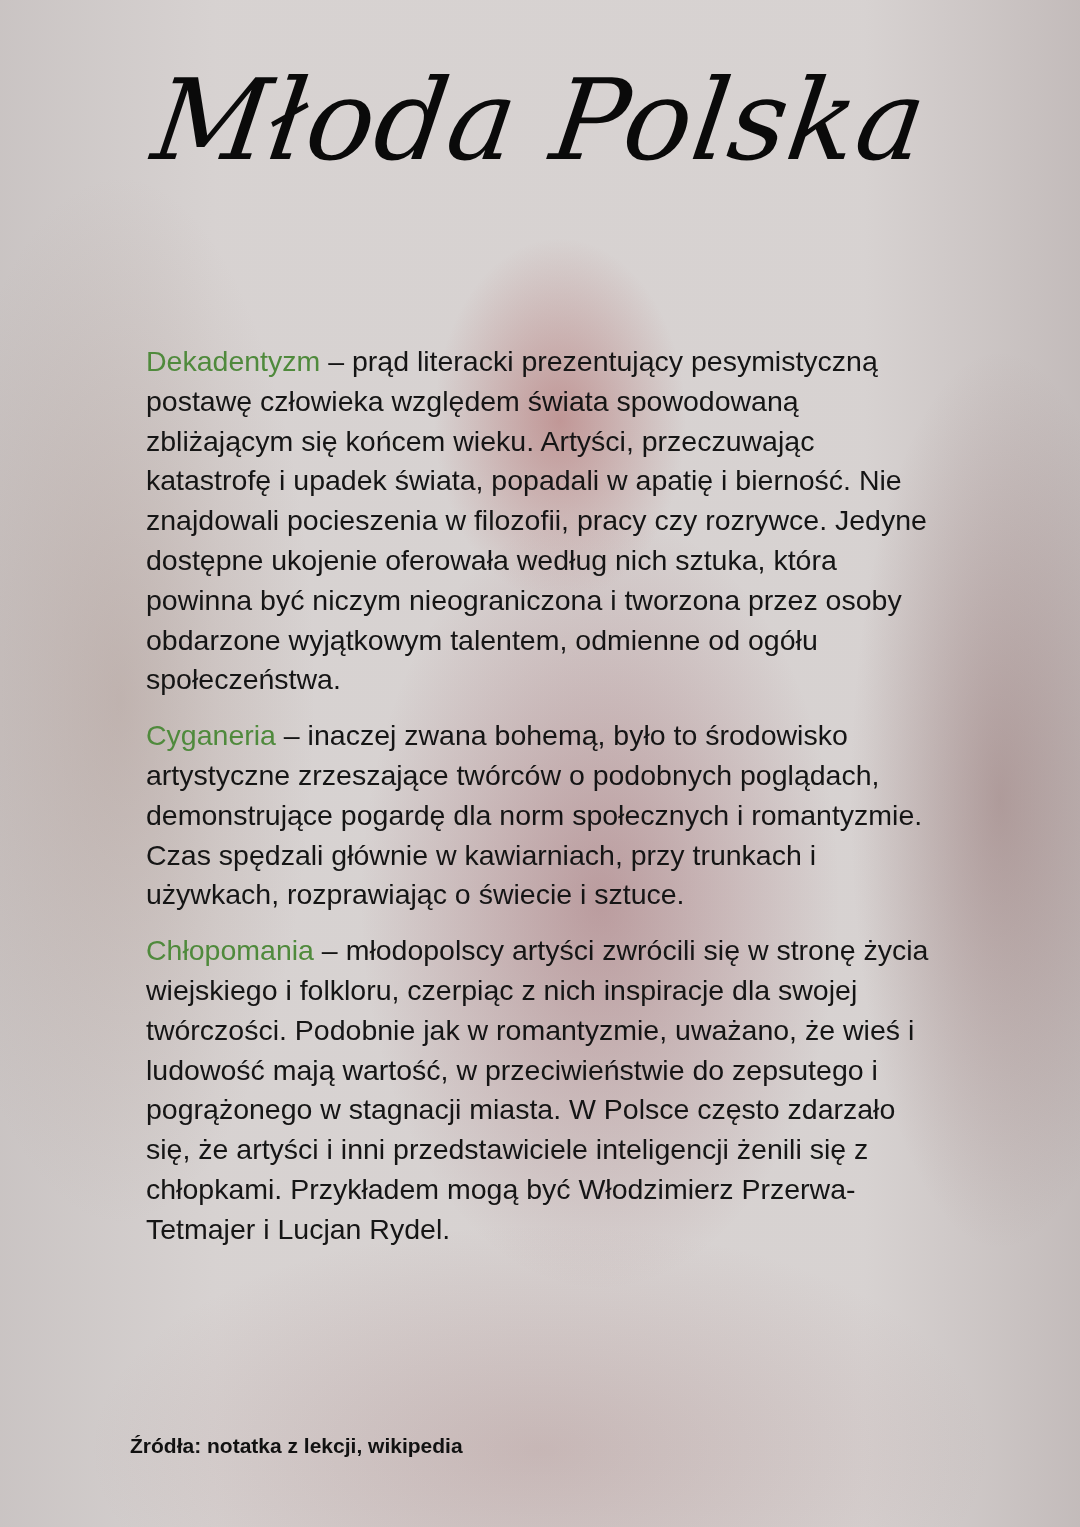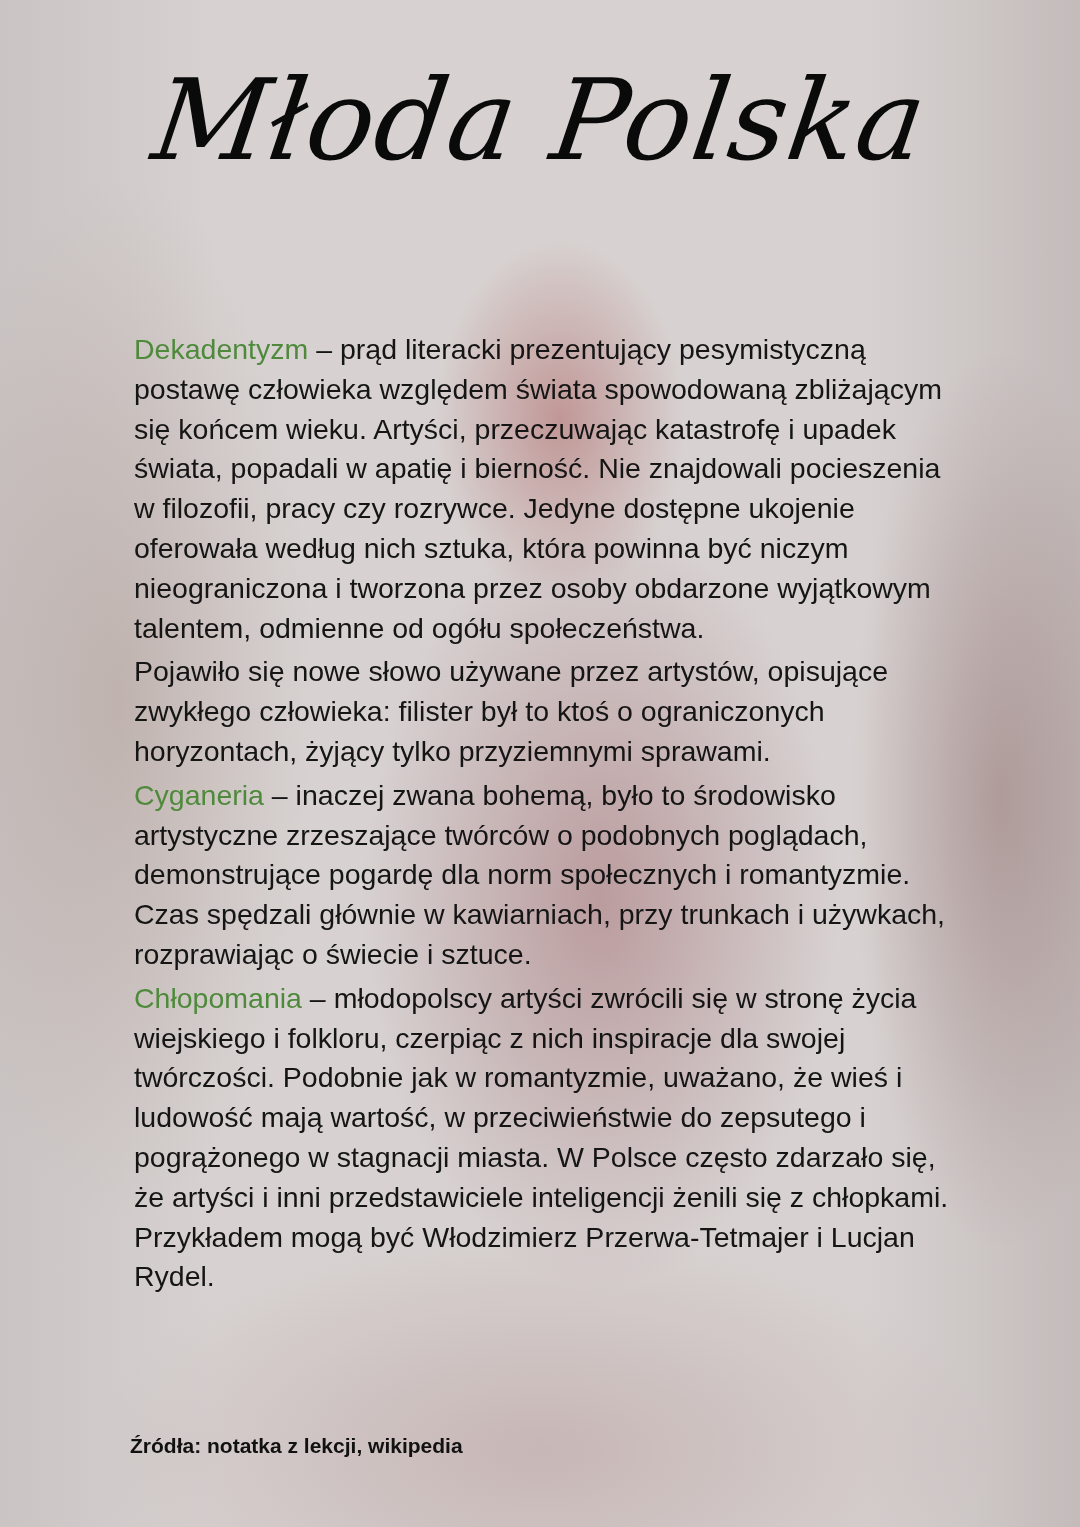--- a/index.html
+++ b/index.html
@@ -37,21 +37,21 @@
   .content {
     position: absolute;
     left: 130px;
     top: 326px;
     width: 830px;
     font-family: "Liberation Sans", "DejaVu Sans", sans-serif;
     font-size: 28.5px;
     line-height: 39.8px;
     color: #151515;
   }
-  .content p { margin: 4px; }
+  .content p { margin: 16px; }
   .term { color: #4f8a3c; }
   .sources {
     position: absolute;
     left: 130px;
     top: 1434px;
     font-family: "Liberation Sans", "DejaVu Sans", sans-serif;
     font-weight: bold;
     font-size: 21px;
     color: #111;
     text-align: right;
@@ -59,18 +59,17 @@
 </style>
 </head>
 <body>
 
 <div class="bg"></div>
 
 <h1 class="title" style="margin:0;font-weight:normal;">Młoda Polska</h1>
 
 <div class="content">
   <p><span class="term">Dekadentyzm</span><span> – prąd literacki prezentujący pesymistyczną postawę człowieka względem świata spowodowaną zbliżającym się końcem wieku. Artyści, przeczuwając katastrofę i upadek świata, popadali w apatię i bierność. Nie znajdowali pocieszenia w filozofii, pracy czy rozrywce. Jedyne dostępne ukojenie oferowała według nich sztuka, która powinna być niczym nieograniczona i tworzona przez osoby obdarzone wyjątkowym talentem, odmienne od ogółu społeczeństwa.</span></p>
-  <p><span>Pojawiło się nowe słowo używane przez artystów, opisujące zwykłego człowieka: filister był to ktoś o ograniczonych horyzontach, żyjący tylko przyziemnymi sprawami.</span></p>
   <p><span class="term">Cyganeria</span><span> – inaczej zwana bohemą, było to środowisko artystyczne zrzeszające twórców o podobnych poglądach, demonstrujące pogardę dla norm społecznych i romantyzmie. Czas spędzali głównie w kawiarniach, przy trunkach i używkach, rozprawiając o świecie i sztuce.</span></p>
   <p><span class="term">Chłopomania</span><span> – młodopolscy artyści zwrócili się w stronę życia wiejskiego i folkloru, czerpiąc z nich inspiracje dla swojej twórczości. Podobnie jak w romantyzmie, uważano, że wieś i ludowość mają wartość, w przeciwieństwie do zepsutego i pogrążonego w stagnacji miasta. W Polsce często zdarzało się, że artyści i inni przedstawiciele inteligencji żenili się z chłopkami. Przykładem mogą być Włodzimierz Przerwa-Tetmajer i Lucjan Rydel.</span></p>
 </div>
 
 <div class="sources">Źródła: notatka z lekcji, wikipedia</div>
 
 </body></html>

